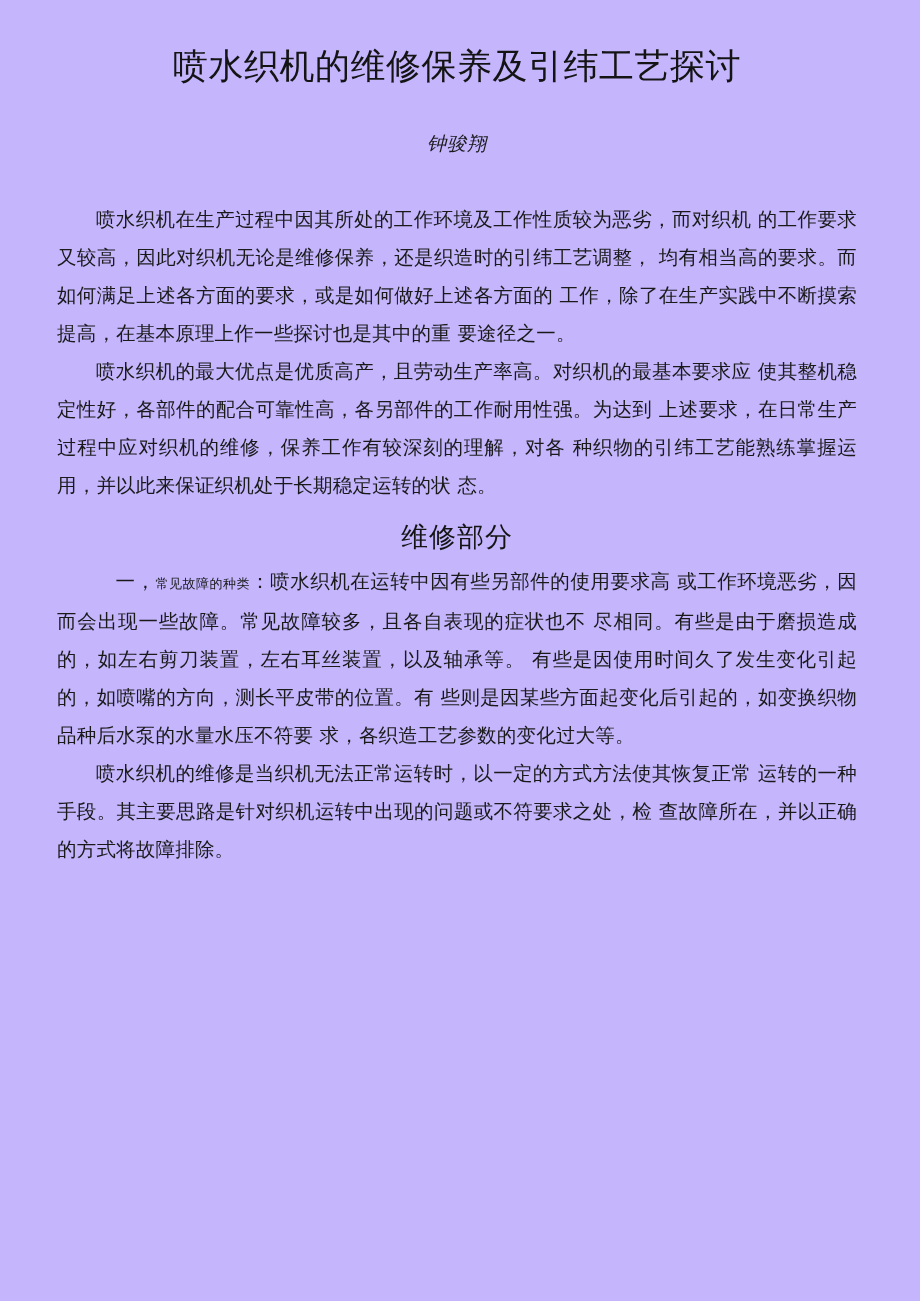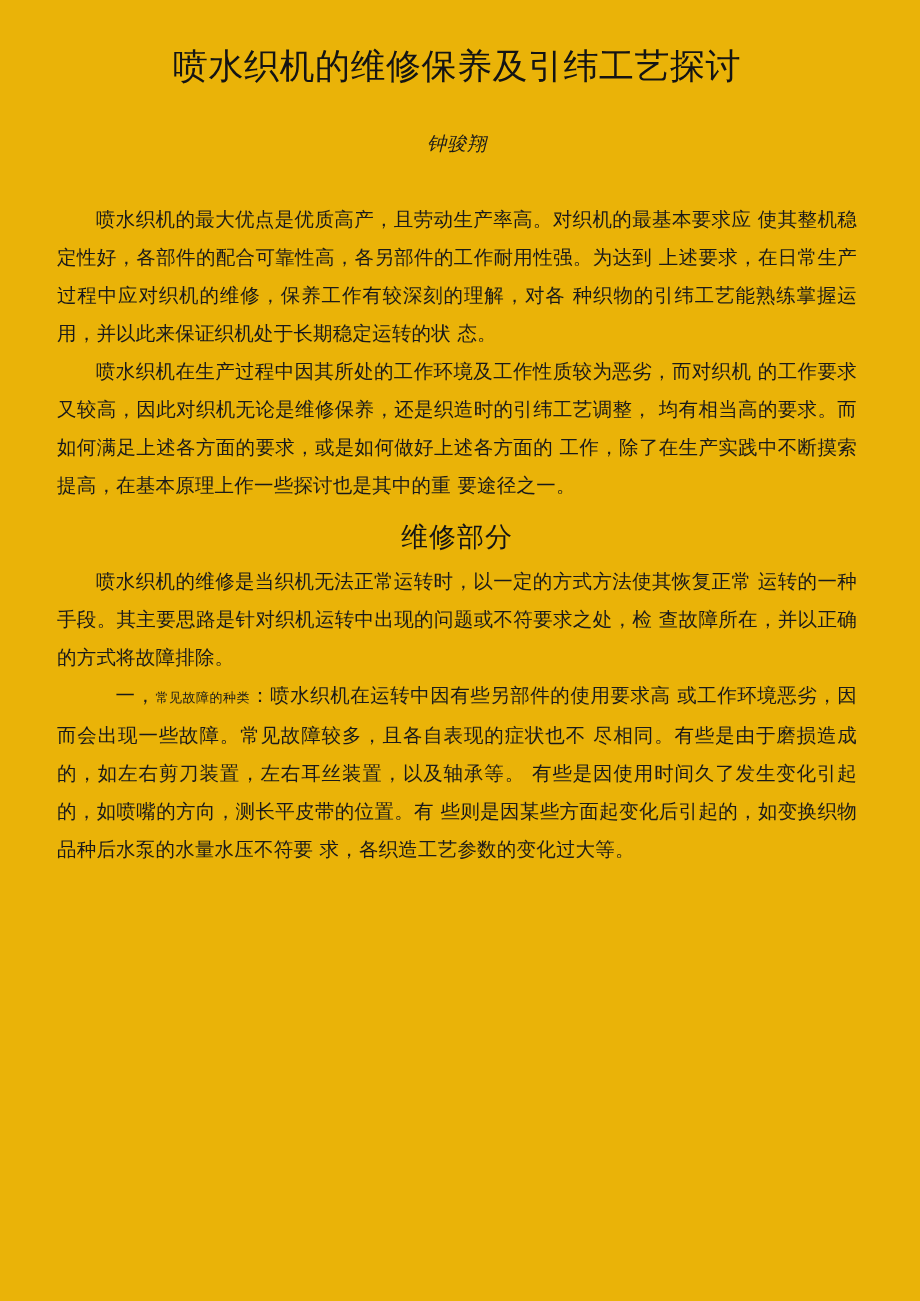--- a/index.html
+++ b/index.html
@@ -9,21 +9,21 @@
   }
   body {
     font-family: "DejaVu Serif", "Liberation Serif", serif;
     color: #1a1a1a;
   }
   .page {
     position: relative;
     width: 920px;
     height: 1301px;
     margin: 0 auto;
-    background: #eab308;
+    background: #c4b5fd;
     overflow: hidden;
     box-sizing: border-box;
   }
   .content {
     position: absolute;
     left: 57px;
     top: 0;
     width: 800px;
   }
 
@@ -96,28 +96,28 @@
 
 <div class="page">
   <div class="content">
 
     <h1 class="doc-title">喷水织机的维修保养及引纬工艺探讨</h1>
 
     <div class="doc-author">钟骏翔</div>
 
     <div class="gap-after-author"></div>
 
+    <p class="para indent">喷水织机在生产过程中因其所处的工作环境及工作性质较为恶劣，而对织机 的工作要求又较高，因此对织机无论是维修保养，还是织造时的引纬工艺调整， 均有相当高的要求。而如何满足上述各方面的要求，或是如何做好上述各方面的 工作，除了在生产实践中不断摸索提高，在基本原理上作一些探讨也是其中的重 要途径之一。</p>
+
     <p class="para indent">喷水织机的最大优点是优质高产，且劳动生产率高。对织机的最基本要求应 使其整机稳定性好，各部件的配合可靠性高，各另部件的工作耐用性强。为达到 上述要求，在日常生产过程中应对织机的维修，保养工作有较深刻的理解，对各 种织物的引纬工艺能熟练掌握运用，并以此来保证织机处于长期稳定运转的状 态。</p>
-
-    <p class="para indent">喷水织机在生产过程中因其所处的工作环境及工作性质较为恶劣，而对织机 的工作要求又较高，因此对织机无论是维修保养，还是织造时的引纬工艺调整， 均有相当高的要求。而如何满足上述各方面的要求，或是如何做好上述各方面的 工作，除了在生产实践中不断摸索提高，在基本原理上作一些探讨也是其中的重 要途径之一。</p>
 
     <h2 class="section-heading">维修部分</h2>
 
+    <p class="para lead-indent-3"><span>一，</span><span class="para-run-small">常见故障的种类</span><span class="para-run-colon">：</span><span>喷水织机在运转中因有些另部件的使用要求高 或工作环境恶劣，因而会出现一些故障。常见故障较多，且各自表现的症状也不 尽相同。有些是由于磨损造成的，如左右剪刀装置，左右耳丝装置，以及轴承等。 有些是因使用时间久了发生变化引起的，如喷嘴的方向，测长平皮带的位置。有 些则是因某些方面起变化后引起的，如变换织物品种后水泵的水量水压不符要 求，各织造工艺参数的变化过大等。</span></p>
+
     <p class="para indent">喷水织机的维修是当织机无法正常运转时，以一定的方式方法使其恢复正常 运转的一种手段。其主要思路是针对织机运转中出现的问题或不符要求之处，检 查故障所在，并以正确的方式将故障排除。</p>
-
-    <p class="para lead-indent-3"><span>一，</span><span class="para-run-small">常见故障的种类</span><span class="para-run-colon">：</span><span>喷水织机在运转中因有些另部件的使用要求高 或工作环境恶劣，因而会出现一些故障。常见故障较多，且各自表现的症状也不 尽相同。有些是由于磨损造成的，如左右剪刀装置，左右耳丝装置，以及轴承等。 有些是因使用时间久了发生变化引起的，如喷嘴的方向，测长平皮带的位置。有 些则是因某些方面起变化后引起的，如变换织物品种后水泵的水量水压不符要 求，各织造工艺参数的变化过大等。</span></p>
 
 
     <div class="blank-line"></div>
 
 
   </div>
 </div>
 
 </body></html>

